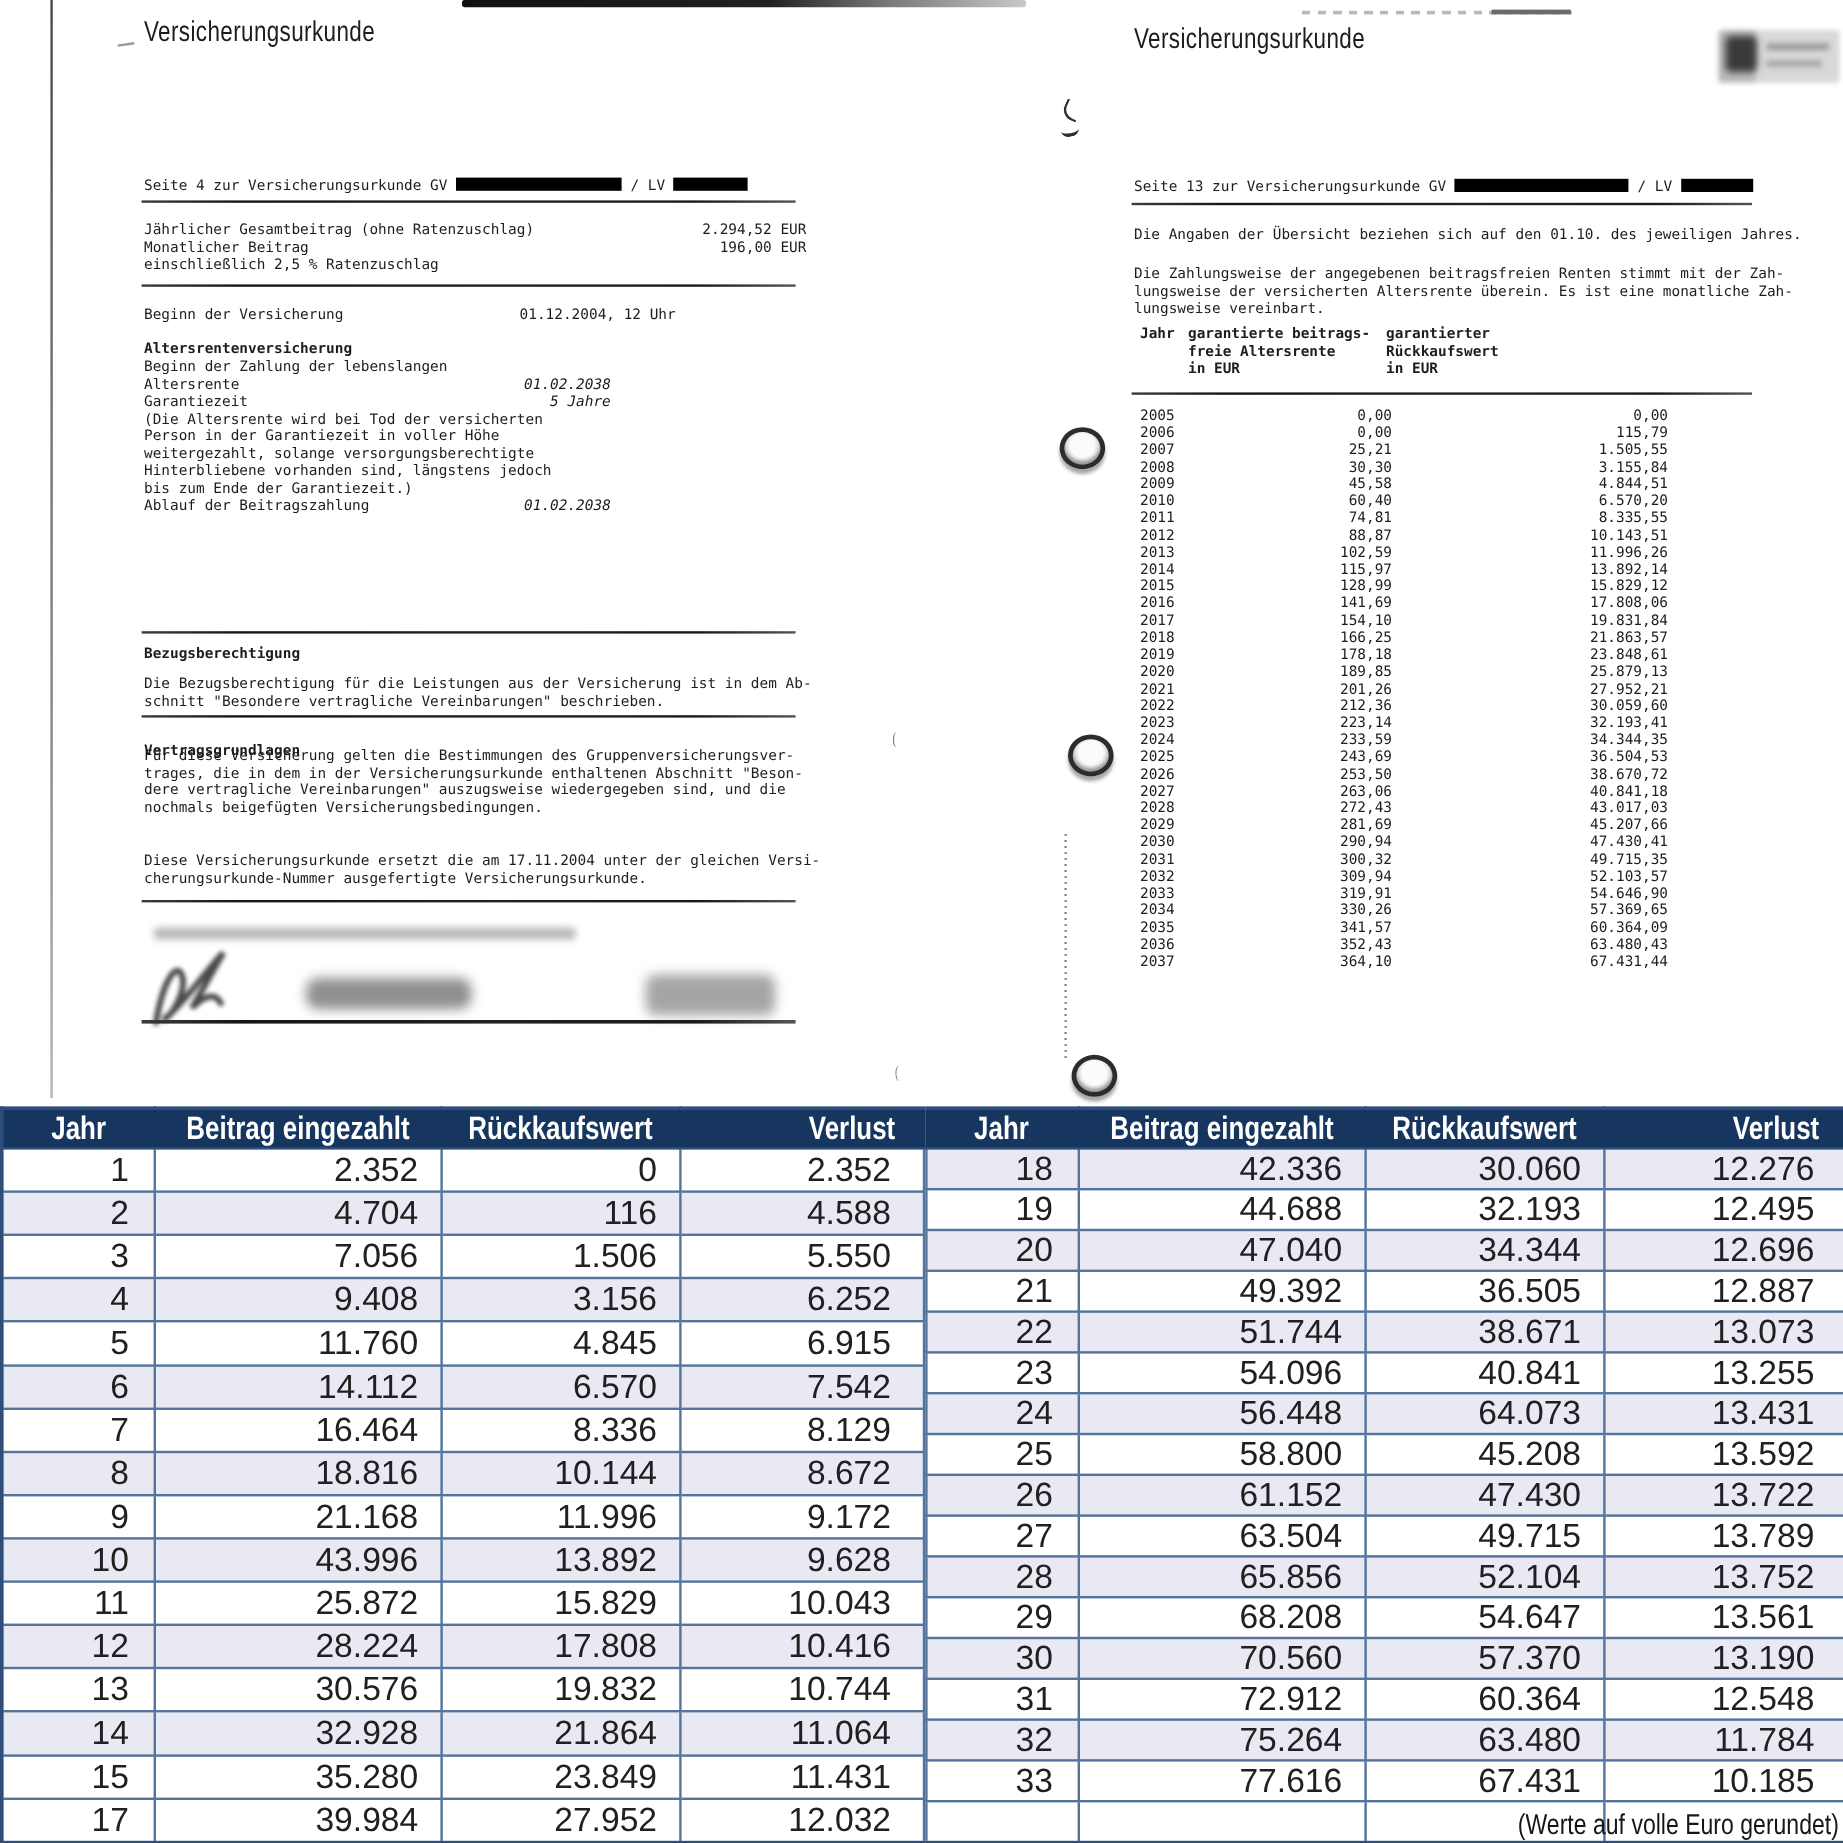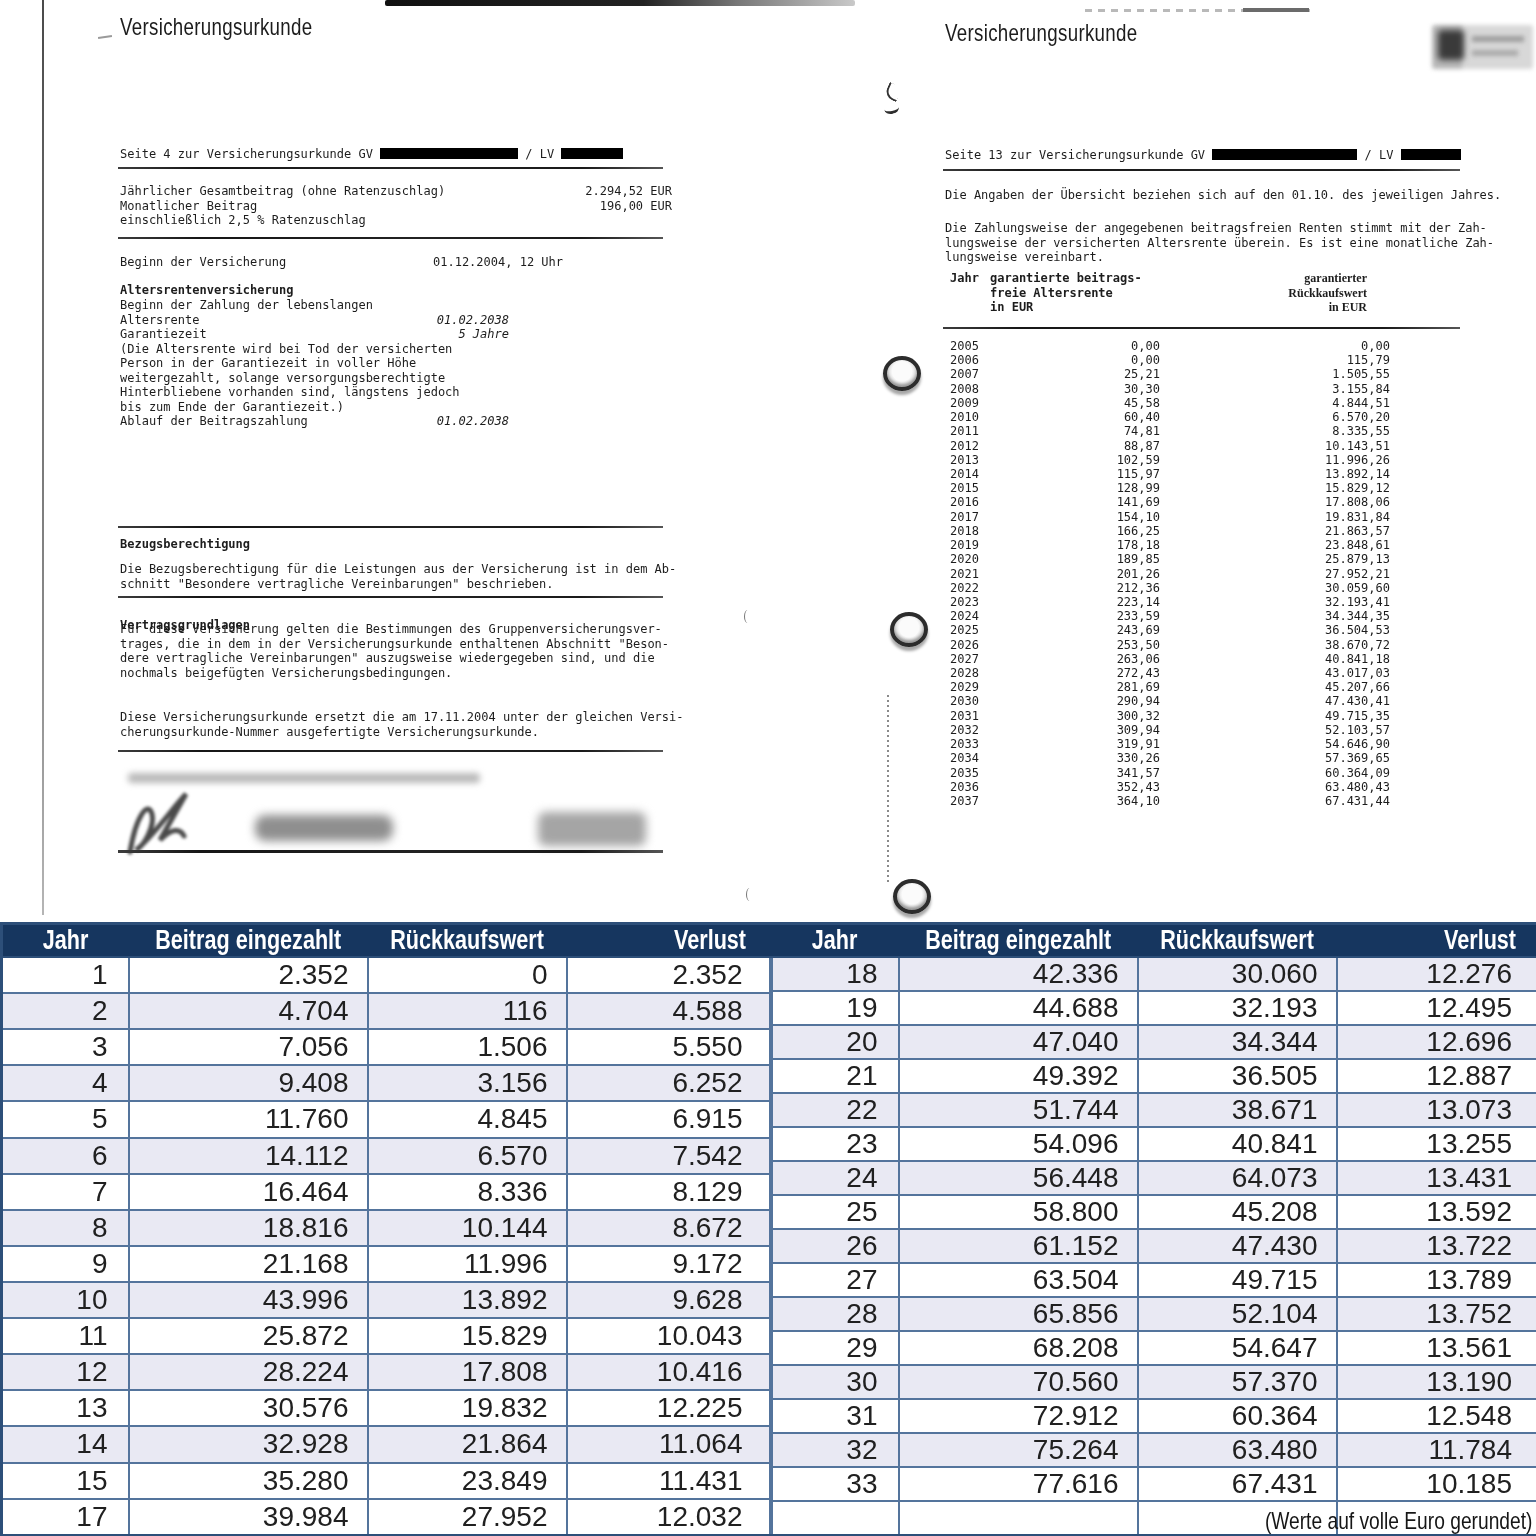--- a/index.html
+++ b/index.html
@@ -58,21 +58,21 @@
   
   .sig-addr{position:absolute;left:8px;top:773px;width:352px;height:10px;background:#b9b9b9;filter:blur(3px);border-radius:4px;}
   .sig-svg{position:absolute;left:2px;top:788px;filter:blur(1.6px);}
   .sig-word{position:absolute;left:135px;top:815px;width:138px;height:26px;background:#8f8f8f;filter:blur(5px);border-radius:10px;}
   .sig-word2{position:absolute;left:418px;top:812px;width:108px;height:34px;background:#a5a5a5;filter:blur(5px);border-radius:8px;}
 
   
   .sched-head{position:absolute;left:0;display:flex;font-weight:700;}
   .sh-year{width:45px;padding-left:5px;box-sizing:border-box;}
   .sh-c2{width:165px;text-align:left;white-space:pre-line;}
-  .sh-c3{width:212px;text-align:right;white-space:pre-line;font-family:Liberation Serif, serif;}
+  .sh-c3{width:212px;text-align:left;white-space:pre-line;}
   .sched-rows{position:absolute;left:0;}
   .srow{display:flex;height:14.22px;line-height:14.22px;}
   .sy{width:40px;padding-left:5px;box-sizing:border-box;}
   .sv1{width:175px;text-align:right;}
   .sv2{width:230px;text-align:right;}
 
   
   .bottom-tables{position:absolute;left:0;top:922px;width:1536px;display:flex;}
   table.bt{border-collapse:collapse;table-layout:fixed;width:768px;border:3px solid #2d4f79;}
   table.bt.left{border-right:1.5px solid #2d4f79;}
@@ -450,21 +450,21 @@
           <tr class="alt">
             <td class="c0">12</td>
             <td class="c1">28.224</td>
             <td class="c2">17.808</td>
             <td class="c3">10.416</td>
           </tr>
           <tr>
             <td class="c0">13</td>
             <td class="c1">30.576</td>
             <td class="c2">19.832</td>
-            <td class="c3">12.225</td>
+            <td class="c3">10.744</td>
           </tr>
           <tr class="alt">
             <td class="c0">14</td>
             <td class="c1">32.928</td>
             <td class="c2">21.864</td>
             <td class="c3">11.064</td>
           </tr>
           <tr>
             <td class="c0">15</td>
             <td class="c1">35.280</td>

